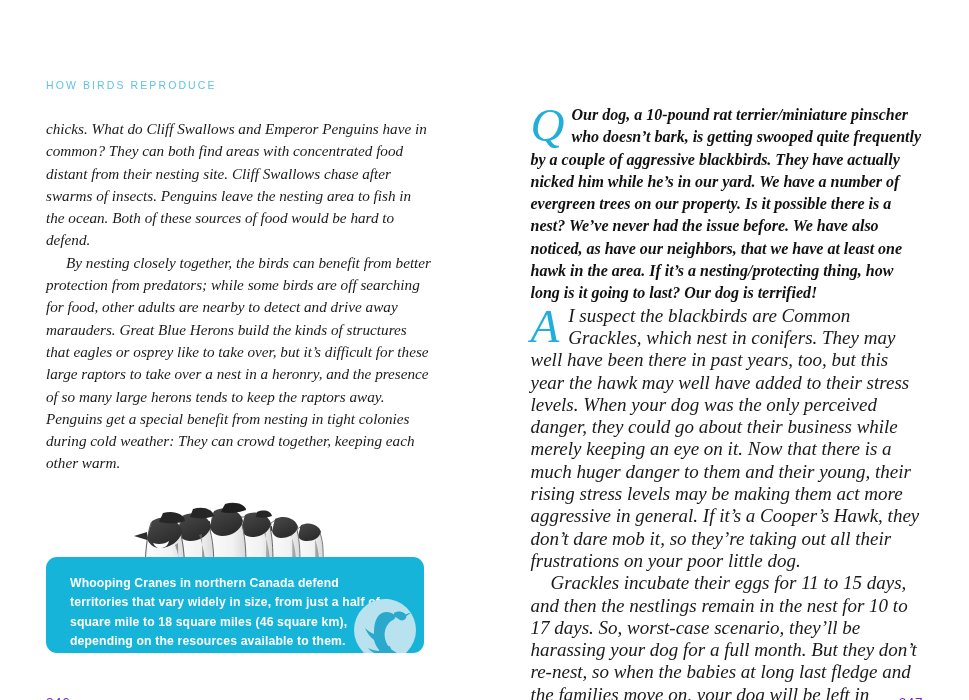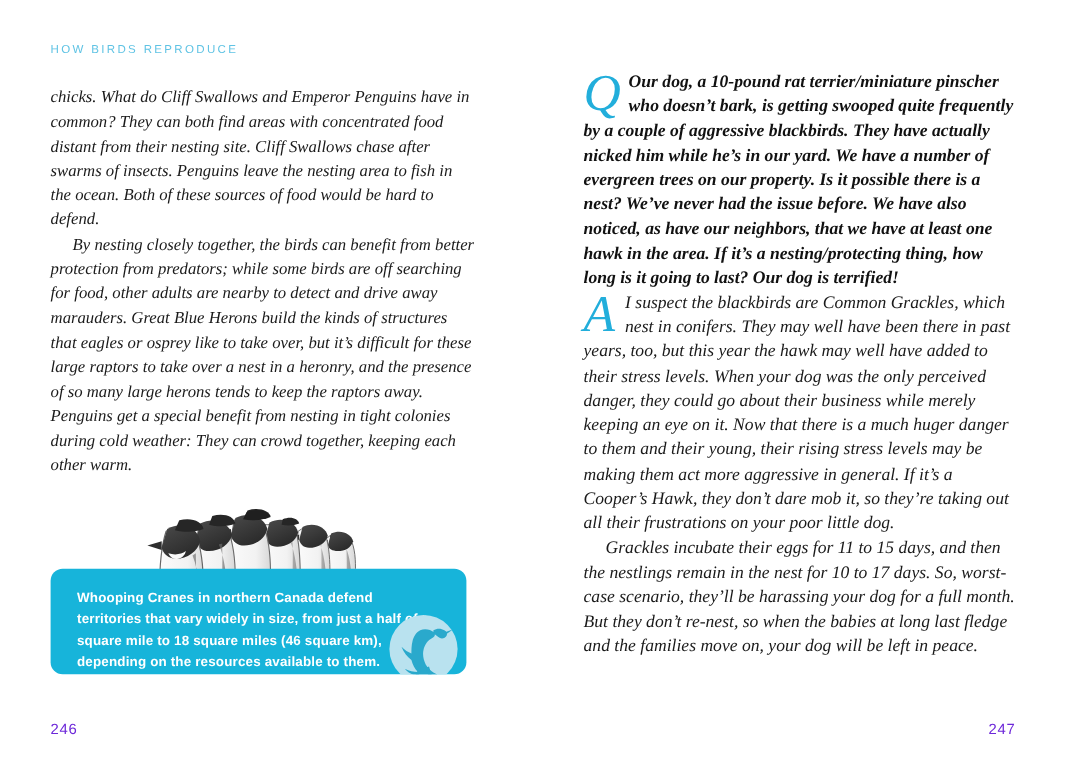--- a/index.html
+++ b/index.html
@@ -12,20 +12,21 @@
     height: 700px;
     position: relative;
     font-family: "Liberation Serif", serif;
     overflow: hidden;
   }
 
   .spread {
     position: absolute;
     inset: 0;
     display: flex;
+    margin-top: 40px;
   }
 
   .page {
     position: relative;
     width: 484.5px;
     height: 700px;
     box-sizing: border-box;
   }
   .page-left  { padding: 38px 46px 0 46px; }
   .page-right { padding: 38px 46px 0 46px; }
@@ -81,21 +82,21 @@
 
   p.question {
     margin: 0;
     font-size: 16px;
     line-height: 22.3px;
     font-weight: bold;
     color: #111111;
   }
   p.answer {
     margin: 0;
-    font-size: 16px;
+    font-size: 19px;
     line-height: 22.3px;
     color: #1a1a1a;
   }
   p.answer.cont { text-indent: 20px; }
 
   
   .illustration {
     margin: 16px auto 0 auto;
     width: 226px;
     height: 152px;

